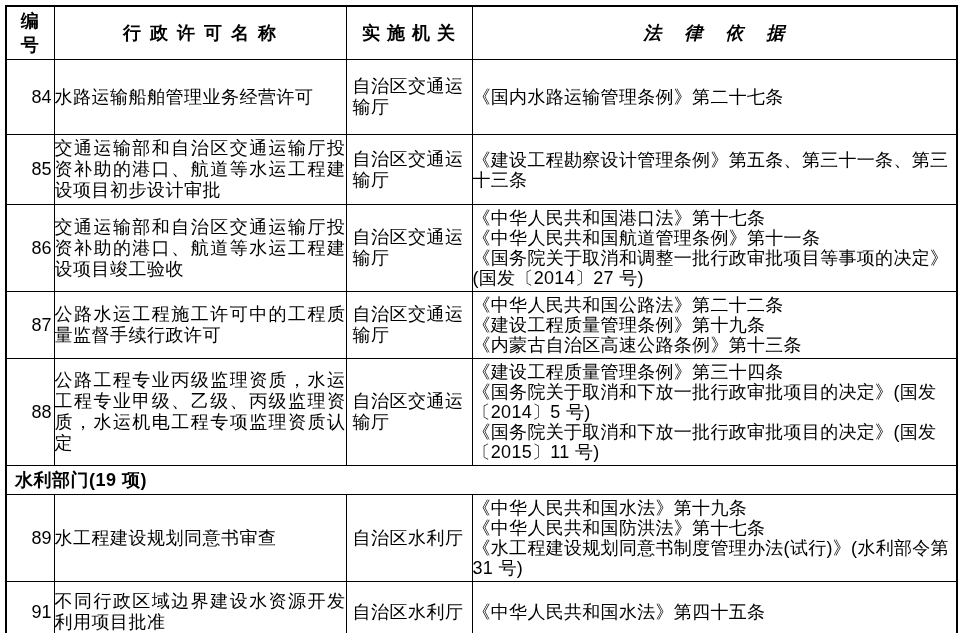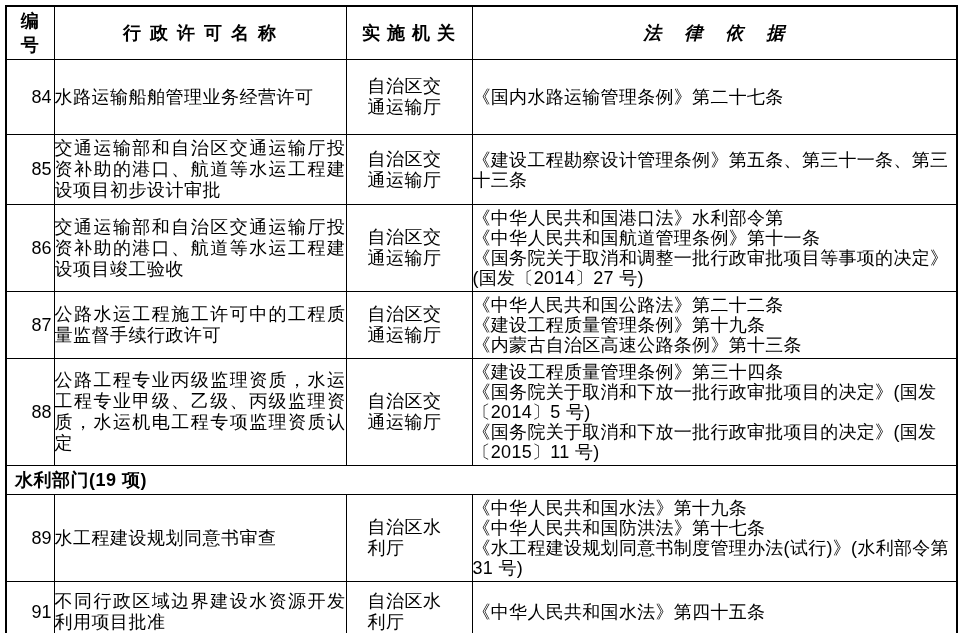--- a/index.html
+++ b/index.html
@@ -44,21 +44,21 @@
     text-align: right;
     padding: 2px;
   }
   td.cell-name {
     text-align: justify;
     padding: 3px 0;
     line-height: 21px;
     letter-spacing: 0.5px;
   }
   td.cell-agency {
-    padding: 3px 21px;
+    padding: 3px 6px;
     line-height: 21px;
     letter-spacing: 0.5px;
   }
   td.cell-laws {
     padding: 3px 0;
     line-height: 20px;
   }
   .law-line { letter-spacing: 0.3px; }
 
   tr.section-row { height: 28px; }
@@ -113,21 +113,21 @@
         <td class="cell-laws">
           <div class="law-line">《建设工程勘察设计管理条例》第五条、第三十一条、第三十三条</div>
         </td>
       </tr>
 
       <tr class="rh80">
         <td class="cell-id">86</td>
         <td class="cell-name">交通运输部和自治区交通运输厅投资补助的港口、航道等水运工程建设项目竣工验收</td>
         <td class="cell-agency">自治区交通运输厅</td>
         <td class="cell-laws">
-          <div class="law-line">《中华人民共和国港口法》水利部令第</div>
+          <div class="law-line">《中华人民共和国港口法》第十七条</div>
           <div class="law-line">《中华人民共和国航道管理条例》第十一条</div>
           <div class="law-line">《国务院关于取消和调整一批行政审批项目等事项的决定》(国发〔2014〕27 号)</div>
         </td>
       </tr>
 
       <tr class="rh65">
         <td class="cell-id">87</td>
         <td class="cell-name">公路水运工程施工许可中的工程质量监督手续行政许可</td>
         <td class="cell-agency">自治区交通运输厅</td>
         <td class="cell-laws">

